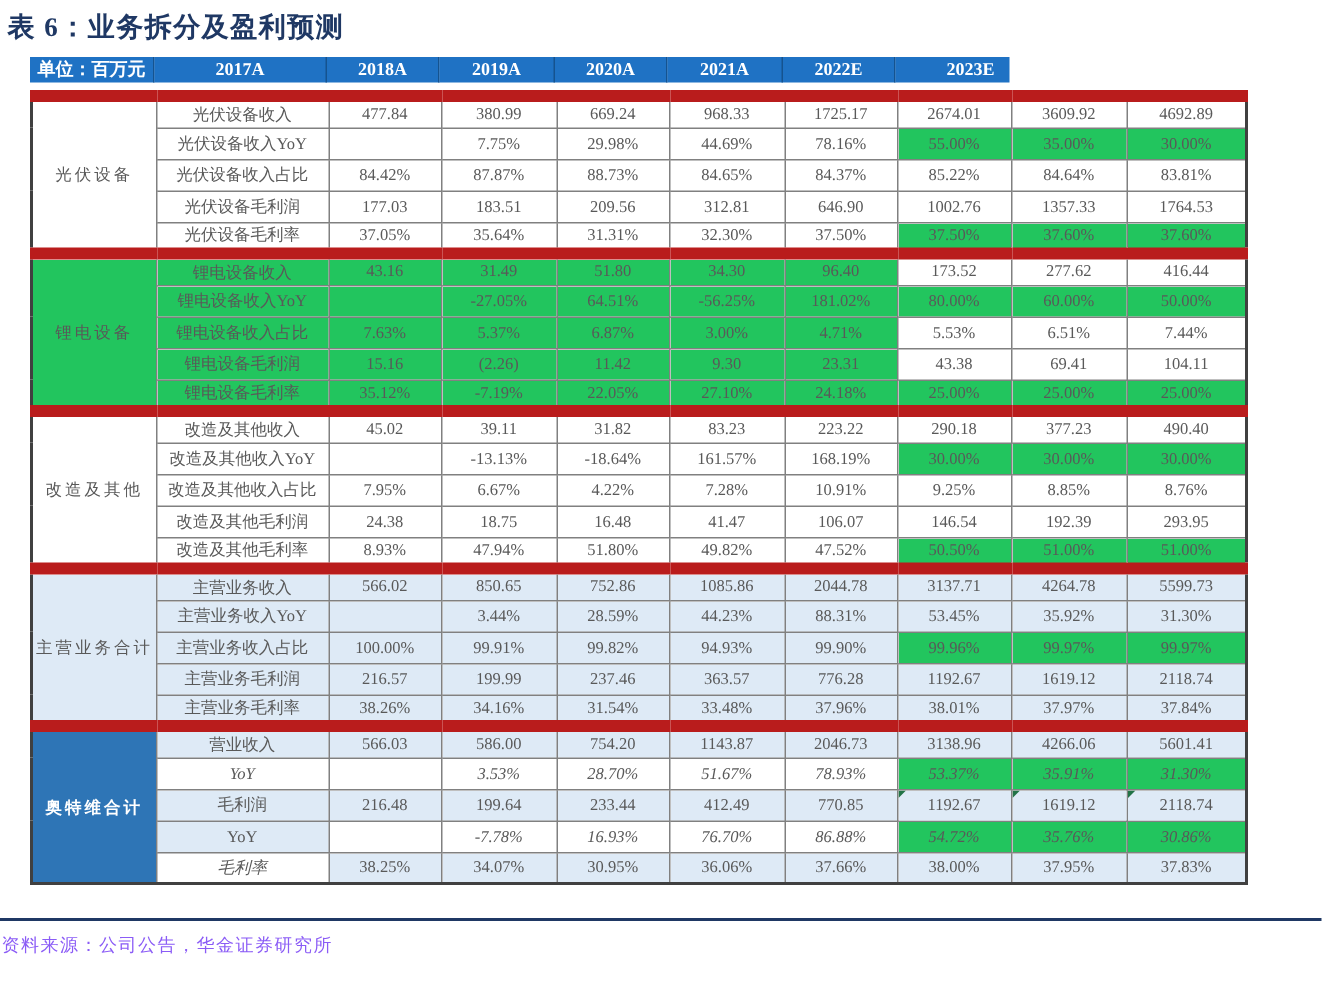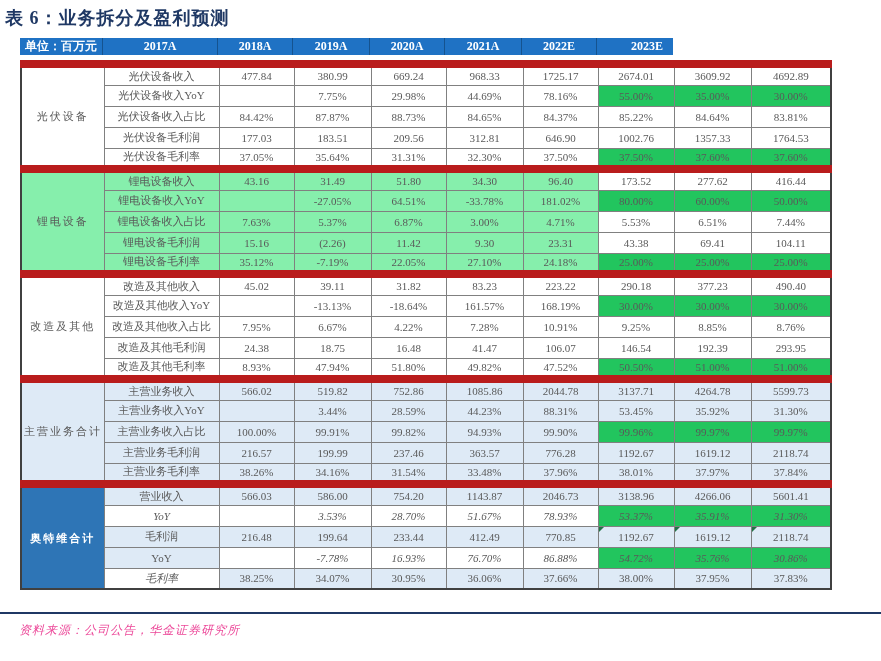--- a/index.html
+++ b/index.html
@@ -27,36 +27,36 @@
   }
   .tbl td{
     height:21px;font-size:11px;color:#595959;text-align:center;
     padding:0 2px;border:1px solid #808080;box-sizing:border-box;
     overflow:hidden;white-space:nowrap;
   }
   .tbl tr.gstart td{border-top:8px solid #b91c1c;}
   .cat{font-size:12px;letter-spacing:2px;}
   .cat.bg-darkblue{background:#2E75B6;color:#ffffff;font-weight:bold;}
   .bg-white{background:#ffffff;}
-  .bg-peach{background:#86efac;}
+  .bg-peach{background:#22c55e;}
   .bg-blue{background:#DEEAF6;}
   .bg-yellow{background:#22c55e;}
   .red{color:#FF0000;margin-left:42px;}
   .it{font-style:italic;}
   td.corner{position:relative;}
   td.corner::before{
     content:"";position:absolute;left:0;top:0;width:0;height:0;
     border-top:5px solid #217346;border-right:5px solid transparent;
   }
   .rule{
     position:absolute;left:0;top:612px;width:881px;height:2px;background:#1F3864;
   }
   .source{
-    position:absolute;left:19px;top:622px;font-size:12px;font-style:italic;
-    color:#ec4899;letter-spacing:1px;
+    position:absolute;left:1px;top:622px;font-size:12px;
+    color:#8b5cf6;letter-spacing:1px;
   }
 </style>
 </head>
 <body>
 
 <div class="title">表 6：业务拆分及盈利预测</div>
 
 <div class="header-row">
   <div class="hcell">单位：百万元</div>
   <div class="hcell">2017A</div>
@@ -148,21 +148,21 @@
         <td class="bg-peach">96.40</td>
         <td class="bg-white">173.52</td>
         <td class="bg-white">277.62</td>
         <td class="bg-white">416.44</td>
       </tr>
       <tr>
         <td class="bg-peach">锂电设备收入YoY</td>
         <td class="bg-peach"></td>
         <td class="bg-peach">-27.05%</td>
         <td class="bg-peach">64.51%</td>
-        <td class="bg-peach">-33.78%</td>
+        <td class="bg-peach">-56.25%</td>
         <td class="bg-peach">181.02%</td>
         <td class="bg-yellow">80.00%</td>
         <td class="bg-yellow">60.00%</td>
         <td class="bg-yellow">50.00%</td>
       </tr>
       <tr>
         <td class="bg-peach">锂电设备收入占比</td>
         <td class="bg-peach">7.63%</td>
         <td class="bg-peach">5.37%</td>
         <td class="bg-peach">6.87%</td>
@@ -247,21 +247,21 @@
         <td class="bg-white">49.82%</td>
         <td class="bg-white">47.52%</td>
         <td class="bg-yellow">50.50%</td>
         <td class="bg-yellow">51.00%</td>
         <td class="bg-yellow">51.00%</td>
       </tr>
       <tr class="gstart">
         <td rowspan="5" class="cat bg-blue">主营业务合计</td>
         <td class="bg-blue">主营业务收入</td>
         <td class="bg-blue">566.02</td>
-        <td class="bg-blue">519.82</td>
+        <td class="bg-blue">850.65</td>
         <td class="bg-blue">752.86</td>
         <td class="bg-blue">1085.86</td>
         <td class="bg-blue">2044.78</td>
         <td class="bg-blue">3137.71</td>
         <td class="bg-blue">4264.78</td>
         <td class="bg-blue">5599.73</td>
       </tr>
       <tr>
         <td class="bg-blue">主营业务收入YoY</td>
         <td class="bg-blue"></td>

